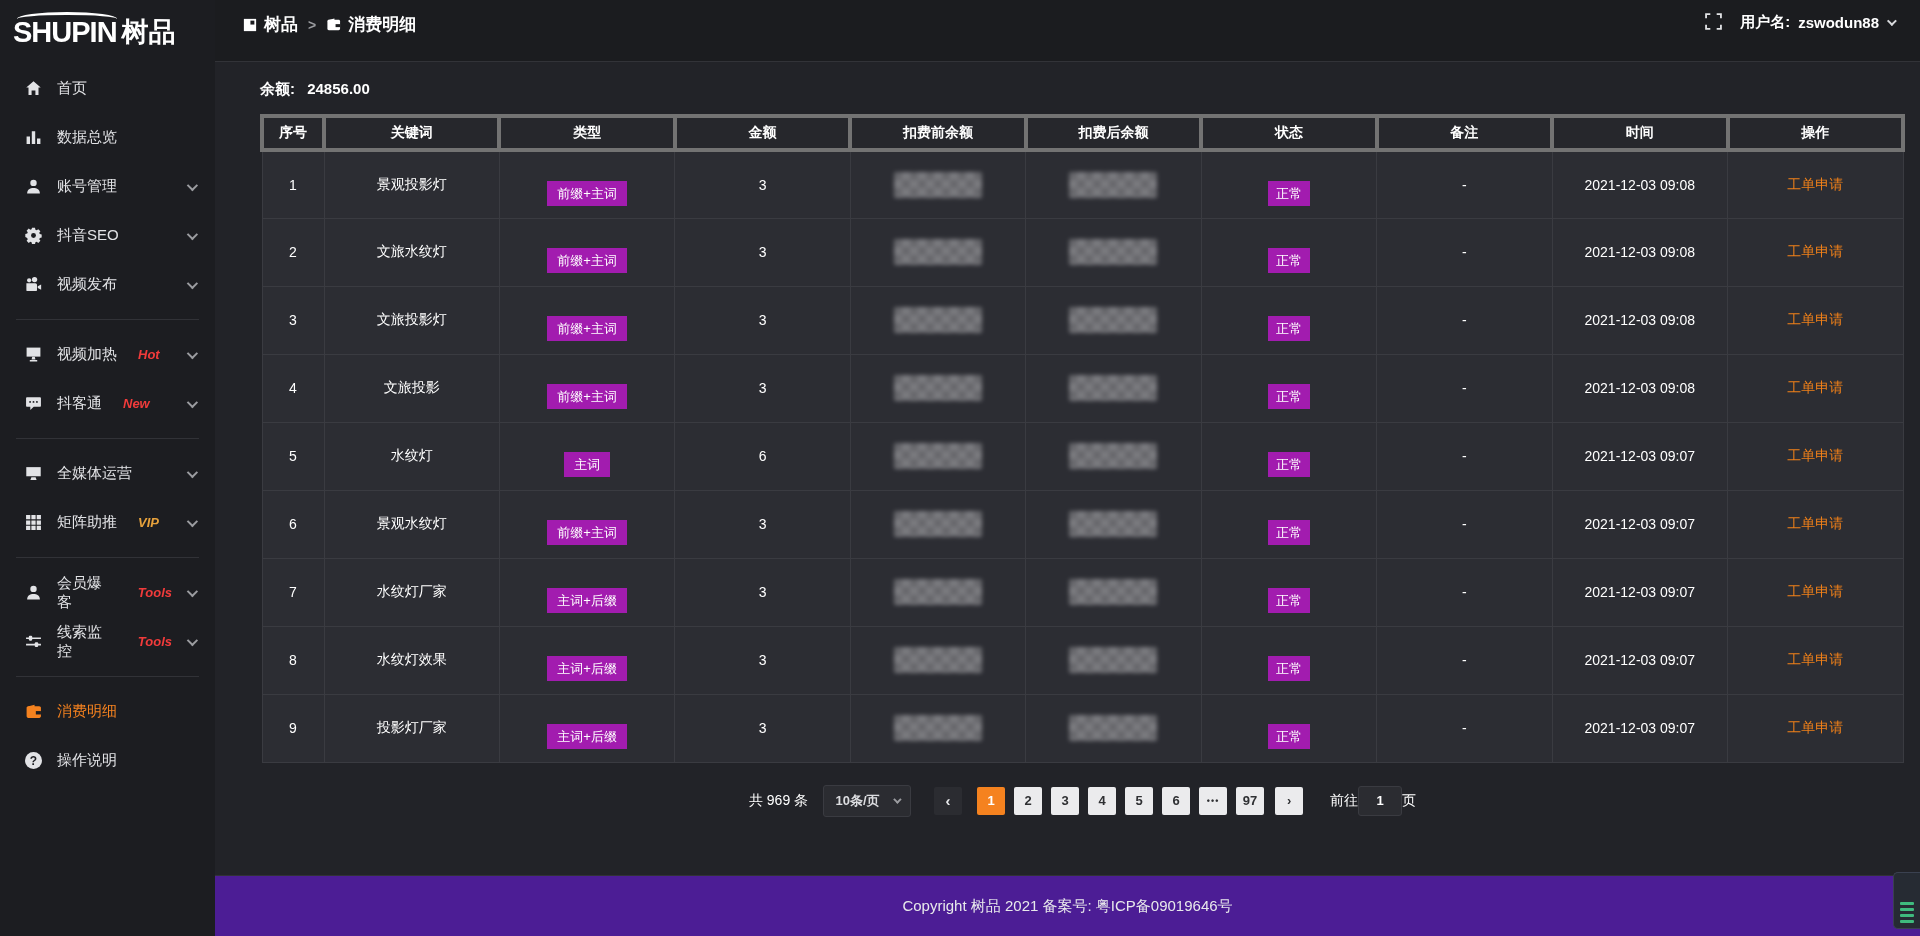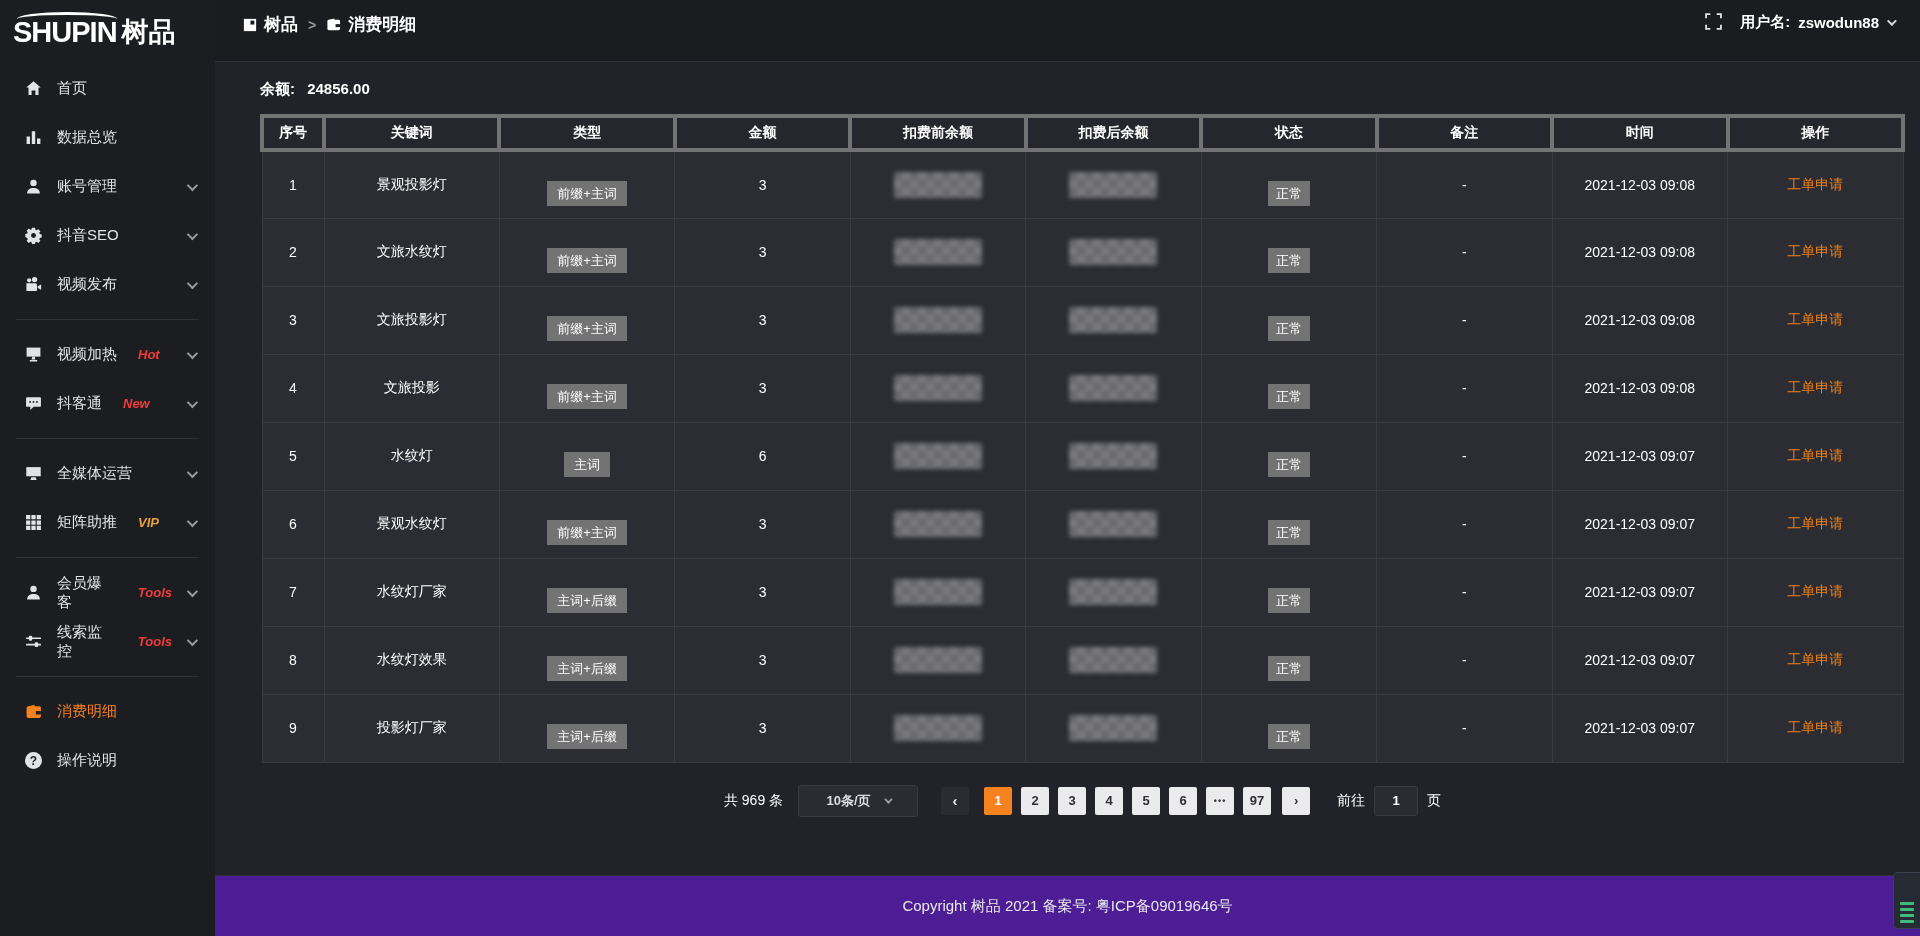--- a/index.html
+++ b/index.html
@@ -68,51 +68,51 @@
   table { width:100%; border-collapse:collapse; table-layout:fixed; }
   th {
     height:34px; background:#26272c; border:4px solid #737373;
     font-size:14px; font-weight:700; color:#fff; text-align:center;
   }
   td {
     height:68px; background:#2c2d33; border:1px solid #3a3b41;
     font-size:14px; color:#fff; text-align:center;
   }
   .type-badge, .status-badge {
-    display:inline-block; background:#737373; color:#fff; font-size:13px;
+    display:inline-block; background:#a21caf; color:#fff; font-size:13px;
     padding:6px 10px; border-radius:0; line-height:1;margin-top:17px;
   }
   .status-badge { padding:6px 8px; }
   .action-link { color:#f08019; cursor:pointer;text-align:right; }
   .blur-block {
     width:88px; height:26px; margin:0 auto; border-radius:2px; opacity:.8;
     background:repeating-conic-gradient(#8f8f93 0% 25%, #77777b 0% 50%);
     background-size:16px 16px; filter:blur(2px);
   }
 
   
   .pager { margin-top:22px; display:flex; align-items:center; justify-content:center; gap:9px; }
   .pg-total { font-size:14px; margin-right:6px; }
   .pg-size {
-    width:120px; height:32px; background:#2b2c31; border:1px solid #3a3b41; border-radius:3px;
+    width:88px; height:32px; background:#2b2c31; border:1px solid #3a3b41; border-radius:3px;
     display:flex; align-items:center; justify-content:center; gap:13px;
     font-size:13px; font-weight:700; color:#dcdde0; cursor:pointer; margin-right:14px;
   }
   .pg-size .chev { margin:0; width:6px; height:6px; border-color:#9b9ca0; transform:rotate(45deg) translateY(-2px); }
   .pg-btn {
     min-width:28px; height:28px; padding:0 4px; border-radius:2px;
     background:#ebebed; color:#2f3033; font-size:13px; font-weight:700;
     display:flex; align-items:center; justify-content:center; cursor:pointer;
   }
   .pg-btn.dark { background:#2b2c31; color:#e6e7ea; font-size:15px; }
   .pg-btn.active { background:#f5821f; color:#fff; }
   .pg-btn.dots { letter-spacing:1px; }
   .pg-prev { margin-right:6px; }
   .pg-next { margin-left:2px; }
-  .pg-goto { display:flex; align-items:center; gap:9px; font-size:14px; margin-left:18px; }
+  .pg-goto { display:flex; align-items:center; font-size:14px; margin-left:18px; }
   .pg-input {
     width:44px; height:30px; background:#2b2c31; border:1px solid #3a3b41; border-radius:3px;
     color:#fff; font-size:13px; font-weight:700; text-align:center;
     font-family:"Liberation Sans","DejaVu Sans",sans-serif;
   }
 
   
   .footer {
     position:absolute; left:215px; right:0; bottom:0; height:61px;
     background:#4c1d95; border-top:1px solid #313237;

